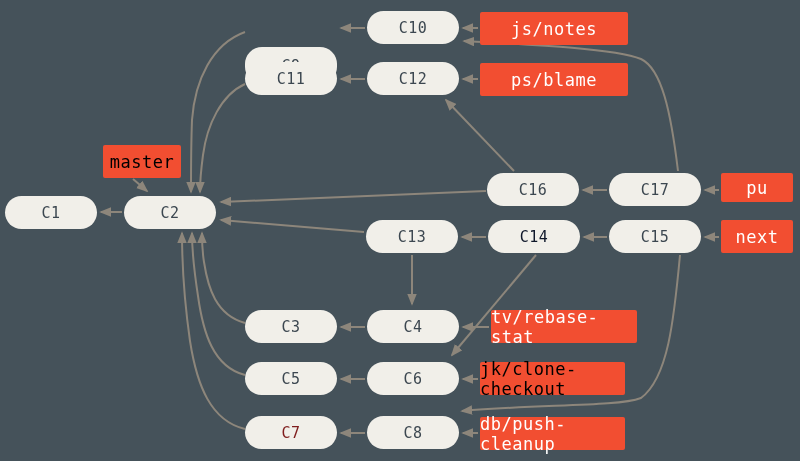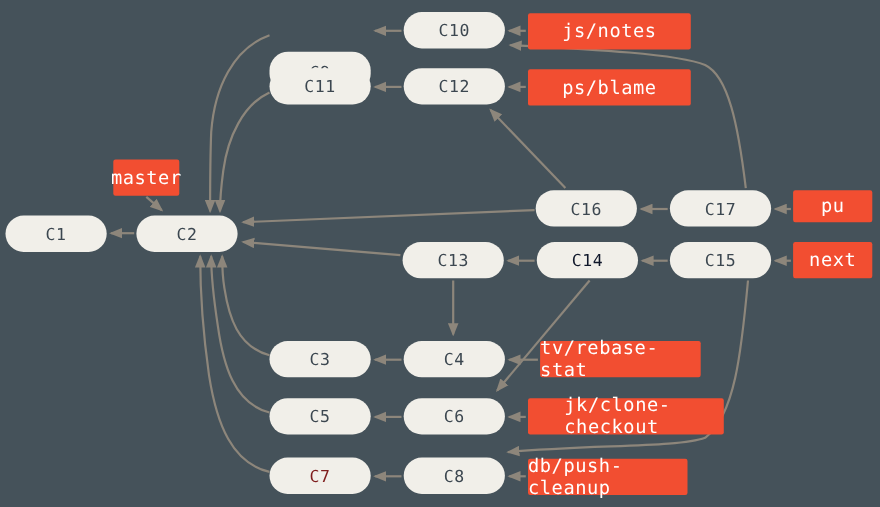--- a/index.html
+++ b/index.html
@@ -63,22 +63,22 @@
       <div class="commit" style="left: 609px; top: 173px; width: 92px; height: 33px; background: rgb(241, 239, 233); color: rgb(60, 71, 80);">C17</div>
       <div class="commit" style="left: 366px; top: 220px; width: 92px; height: 33px; background: rgb(241, 239, 233); color: rgb(60, 71, 80);">C13</div>
       <div class="commit" style="left: 488px; top: 220px; width: 92px; height: 33px; background: rgb(241, 239, 233); color: #0f172a;">C14</div>
       <div class="commit" style="left: 609px; top: 220px; width: 92px; height: 33px; background: rgb(241, 239, 233); color: rgb(60, 71, 80);">C15</div>
       <div class="commit" style="left: 245px; top: 310px; width: 92px; height: 33px; background: rgb(241, 239, 233); color: rgb(60, 71, 80);">C3</div>
       <div class="commit" style="left: 367px; top: 310px; width: 92px; height: 33px; background: rgb(241, 239, 233); color: rgb(60, 71, 80);">C4</div>
       <div class="commit" style="left: 245px; top: 362px; width: 92px; height: 33px; background: rgb(241, 239, 233); color: rgb(60, 71, 80);">C5</div>
       <div class="commit" style="left: 367px; top: 362px; width: 92px; height: 33px; background: rgb(241, 239, 233); color: rgb(60, 71, 80);">C6</div>
       <div class="commit" style="left: 245px; top: 416px; width: 92px; height: 33px; background: rgb(241, 239, 233); color: #7f1d1d;">C7</div>
       <div class="commit" style="left: 367px; top: 416px; width: 92px; height: 33px; background: rgb(241, 239, 233); color: rgb(60, 71, 80);">C8</div>
-      <div class="branch" style="left: 103px; top: 145px; width: 60px; height: 33px; background: rgb(242, 78, 49); color: #ffffff;">master</div>
+      <div class="branch" style="left: 103px; top: 145px; width: 78px; height: 33px; background: rgb(242, 78, 49); color: #000000;">master</div>
       <div class="branch" style="left: 480px; top: 12px; width: 148px; height: 33px; background: rgb(242, 78, 49); color: rgb(255, 255, 255);">js/notes</div>
       <div class="branch" style="left: 480px; top: 63px; width: 148px; height: 33px; background: rgb(242, 78, 49); color: rgb(255, 255, 255);">ps/blame</div>
       <div class="branch" style="left: 721px; top: 173px; width: 72px; height: 29px; background: rgb(242, 78, 49); color: rgb(255, 255, 255);">pu</div>
       <div class="branch" style="left: 721px; top: 220px; width: 72px; height: 33px; background: rgb(242, 78, 49); color: rgb(255, 255, 255);">next</div>
       <div class="branch" style="left: 491px; top: 310px; width: 146px; height: 33px; background: rgb(242, 78, 49); color: rgb(255, 255, 255);">tv/rebase-stat</div>
-      <div class="branch" style="left: 480px; top: 362px; width: 145px; height: 33px; background: rgb(242, 78, 49); color: #ffffff; padding-left: 33px;">jk/clone-checkout</div>
+      <div class="branch" style="left: 480px; top: 362px; width: 145px; height: 33px; background: rgb(242, 78, 49); color: #000000;">jk/clone-checkout</div>
       <div class="branch" style="left: 480px; top: 417px; width: 145px; height: 33px; background: rgb(242, 78, 49); color: rgb(255, 255, 255);">db/push-cleanup</div>
     </div>
 </div>
 
 </body></html>

